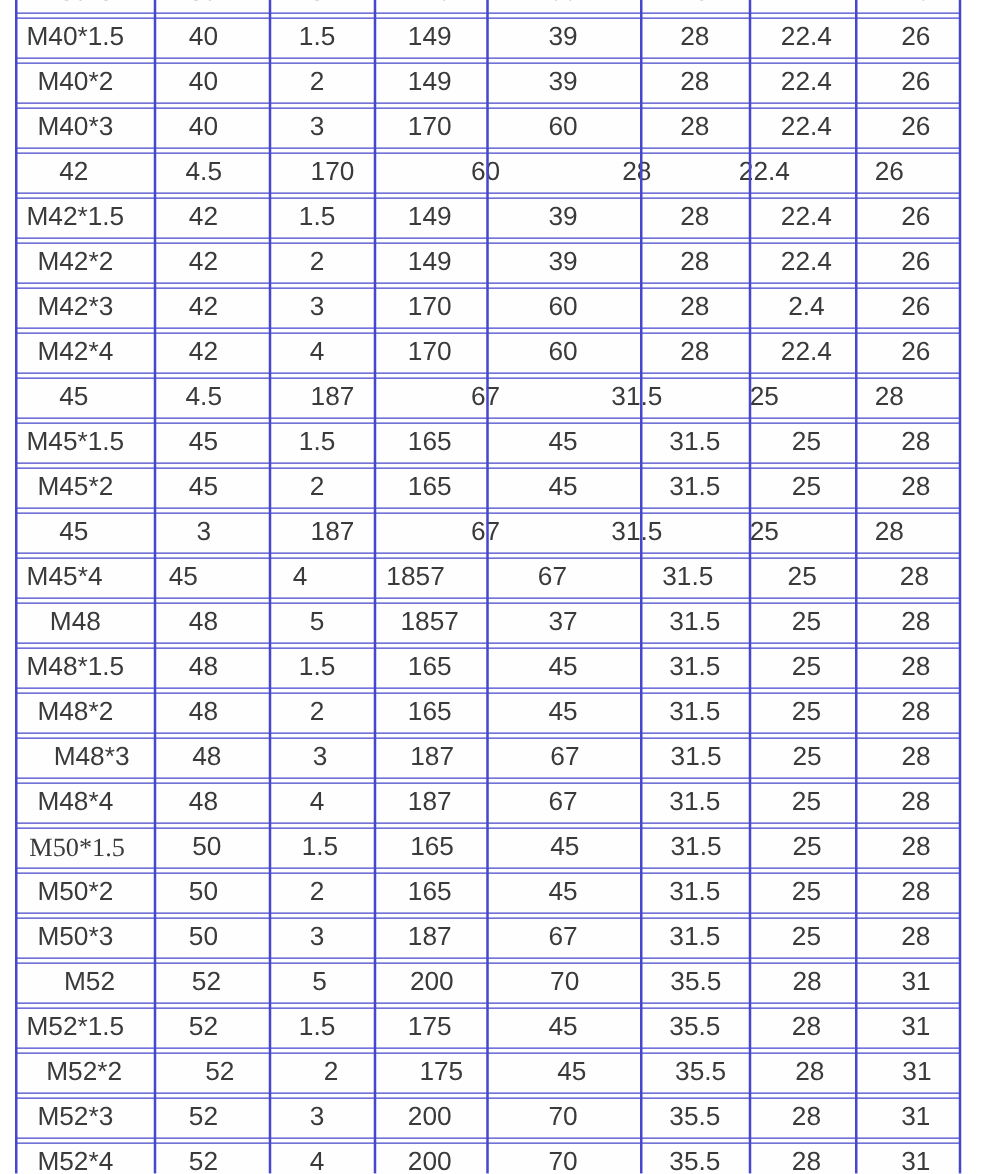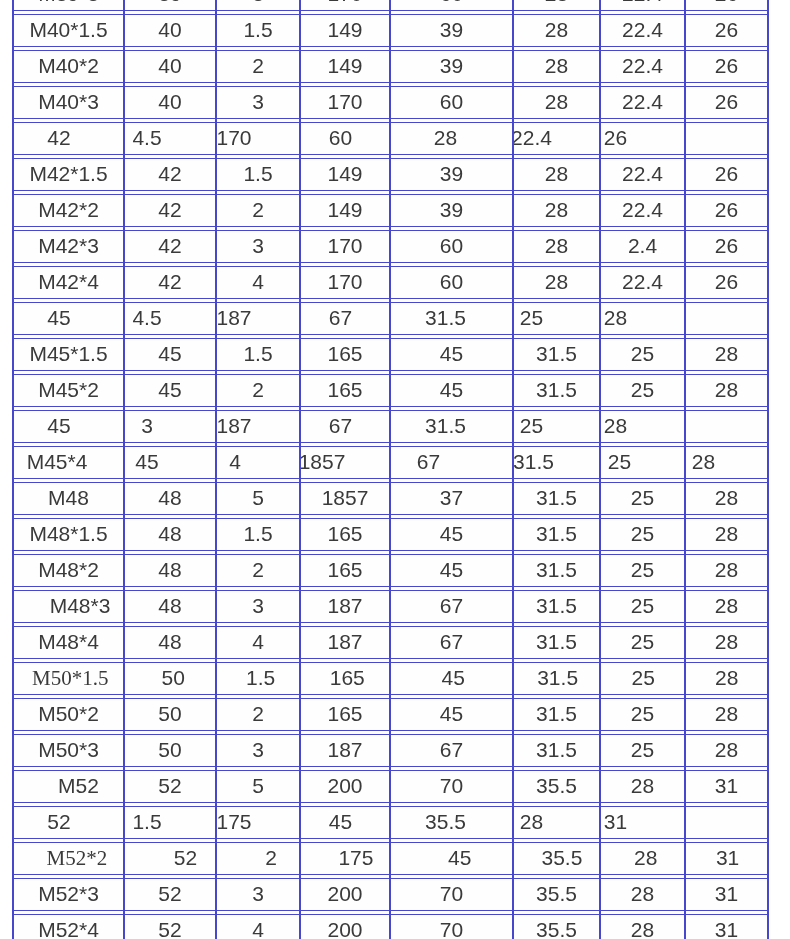--- a/index.html
+++ b/index.html
@@ -22,20 +22,21 @@
     width: 755px;
   }
   .row {
     display: flex;
     height: 33px;
     box-sizing: border-box;
     border-top: 1.5px solid var(--line, #4647cc);
     border-bottom: 1.5px solid var(--line, #4647cc);
     margin-bottom: 3px;
     background: #fefefe;
+    gap: 16px;
   }
   .cell {
     box-sizing: border-box;
     text-align: center;
     font-size: 21px;
     color: var(--ink, #3a3a3a);
     line-height: 30px;
     white-space: nowrap;
     overflow: hidden;
   }
@@ -273,30 +274,31 @@
         <div class="cell" style="width: 111px; padding-left: 20px;">M52</div>
         <div class="cell" style="width: 92px;">52</div>
         <div class="cell" style="width: 84px;">5</div>
         <div class="cell" style="width: 90px;">200</div>
         <div class="cell" style="width: 123px;">70</div>
         <div class="cell" style="width: 87px;">35.5</div>
         <div class="cell" style="width: 85px;">28</div>
         <div class="cell" style="width: 83px;">31</div>
       </div>
       <div class="row">
+        <div class="cell" style="width: 111px;">M52*1.5</div>
         <div class="cell" style="width: 92px;">52</div>
         <div class="cell" style="width: 84px;">1.5</div>
         <div class="cell" style="width: 90px;">175</div>
         <div class="cell" style="width: 123px;">45</div>
         <div class="cell" style="width: 87px;">35.5</div>
         <div class="cell" style="width: 85px;">28</div>
         <div class="cell" style="width: 83px;">31</div>
       </div>
       <div class="row">
-        <div class="cell" style="width: 131px; font-family: Liberation Serif, serif;">M52*2</div>
+        <div class="cell" style="width: 131px;">M52*2</div>
         <div class="cell" style="width: 92px;">52</div>
         <div class="cell" style="width: 84px;">2</div>
         <div class="cell" style="width: 90px;">175</div>
         <div class="cell" style="width: 123px;">45</div>
         <div class="cell" style="width: 87px;">35.5</div>
         <div class="cell" style="width: 85px;">28</div>
         <div class="cell" style="width: 83px;">31</div>
       </div>
       <div class="row">
         <div class="cell" style="width: 111px;">M52*3</div>

